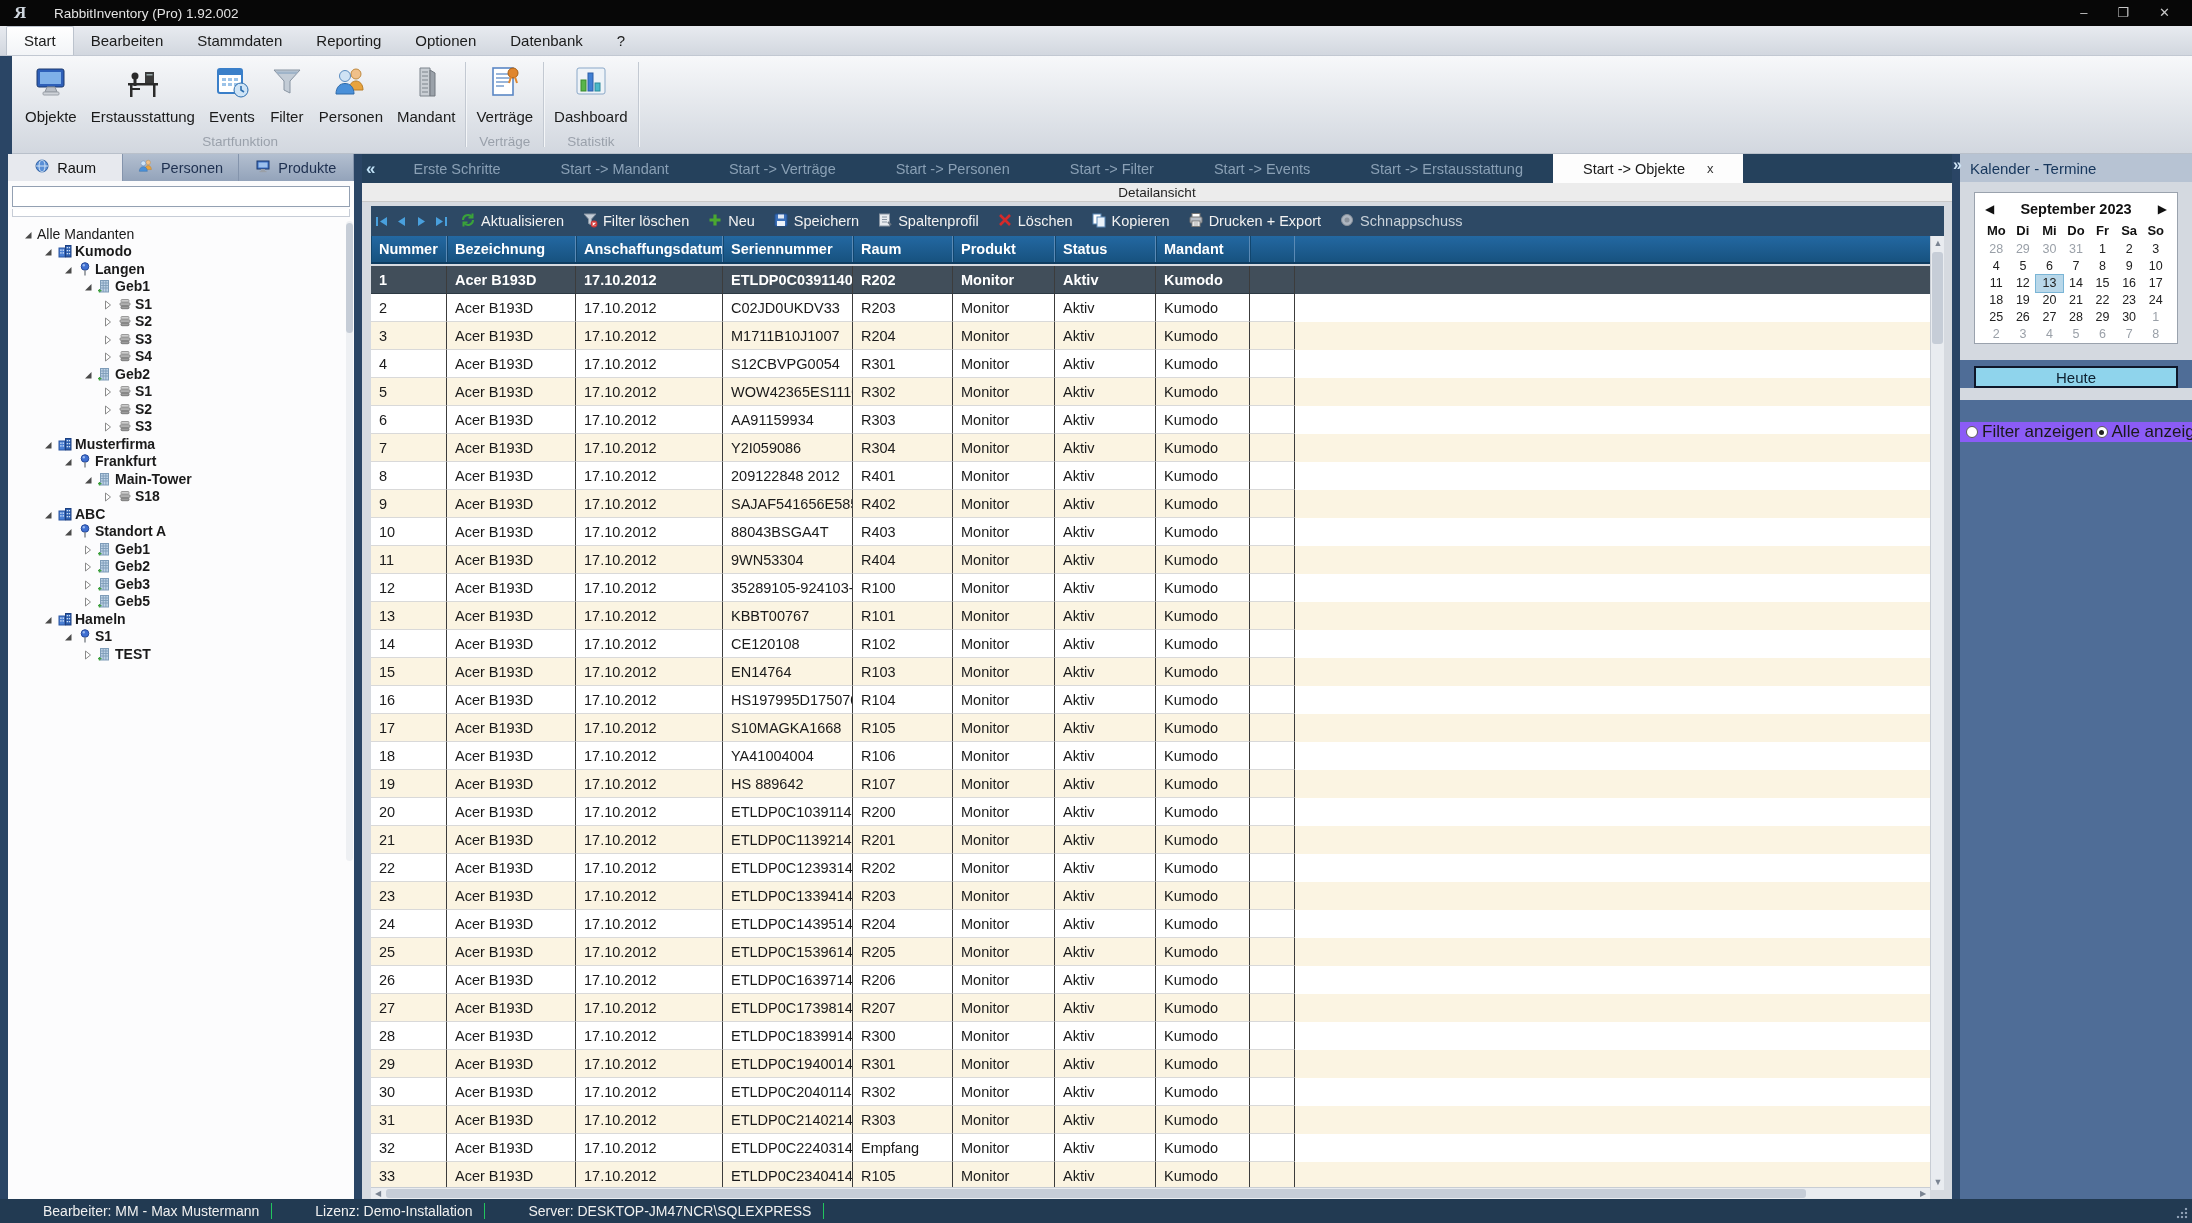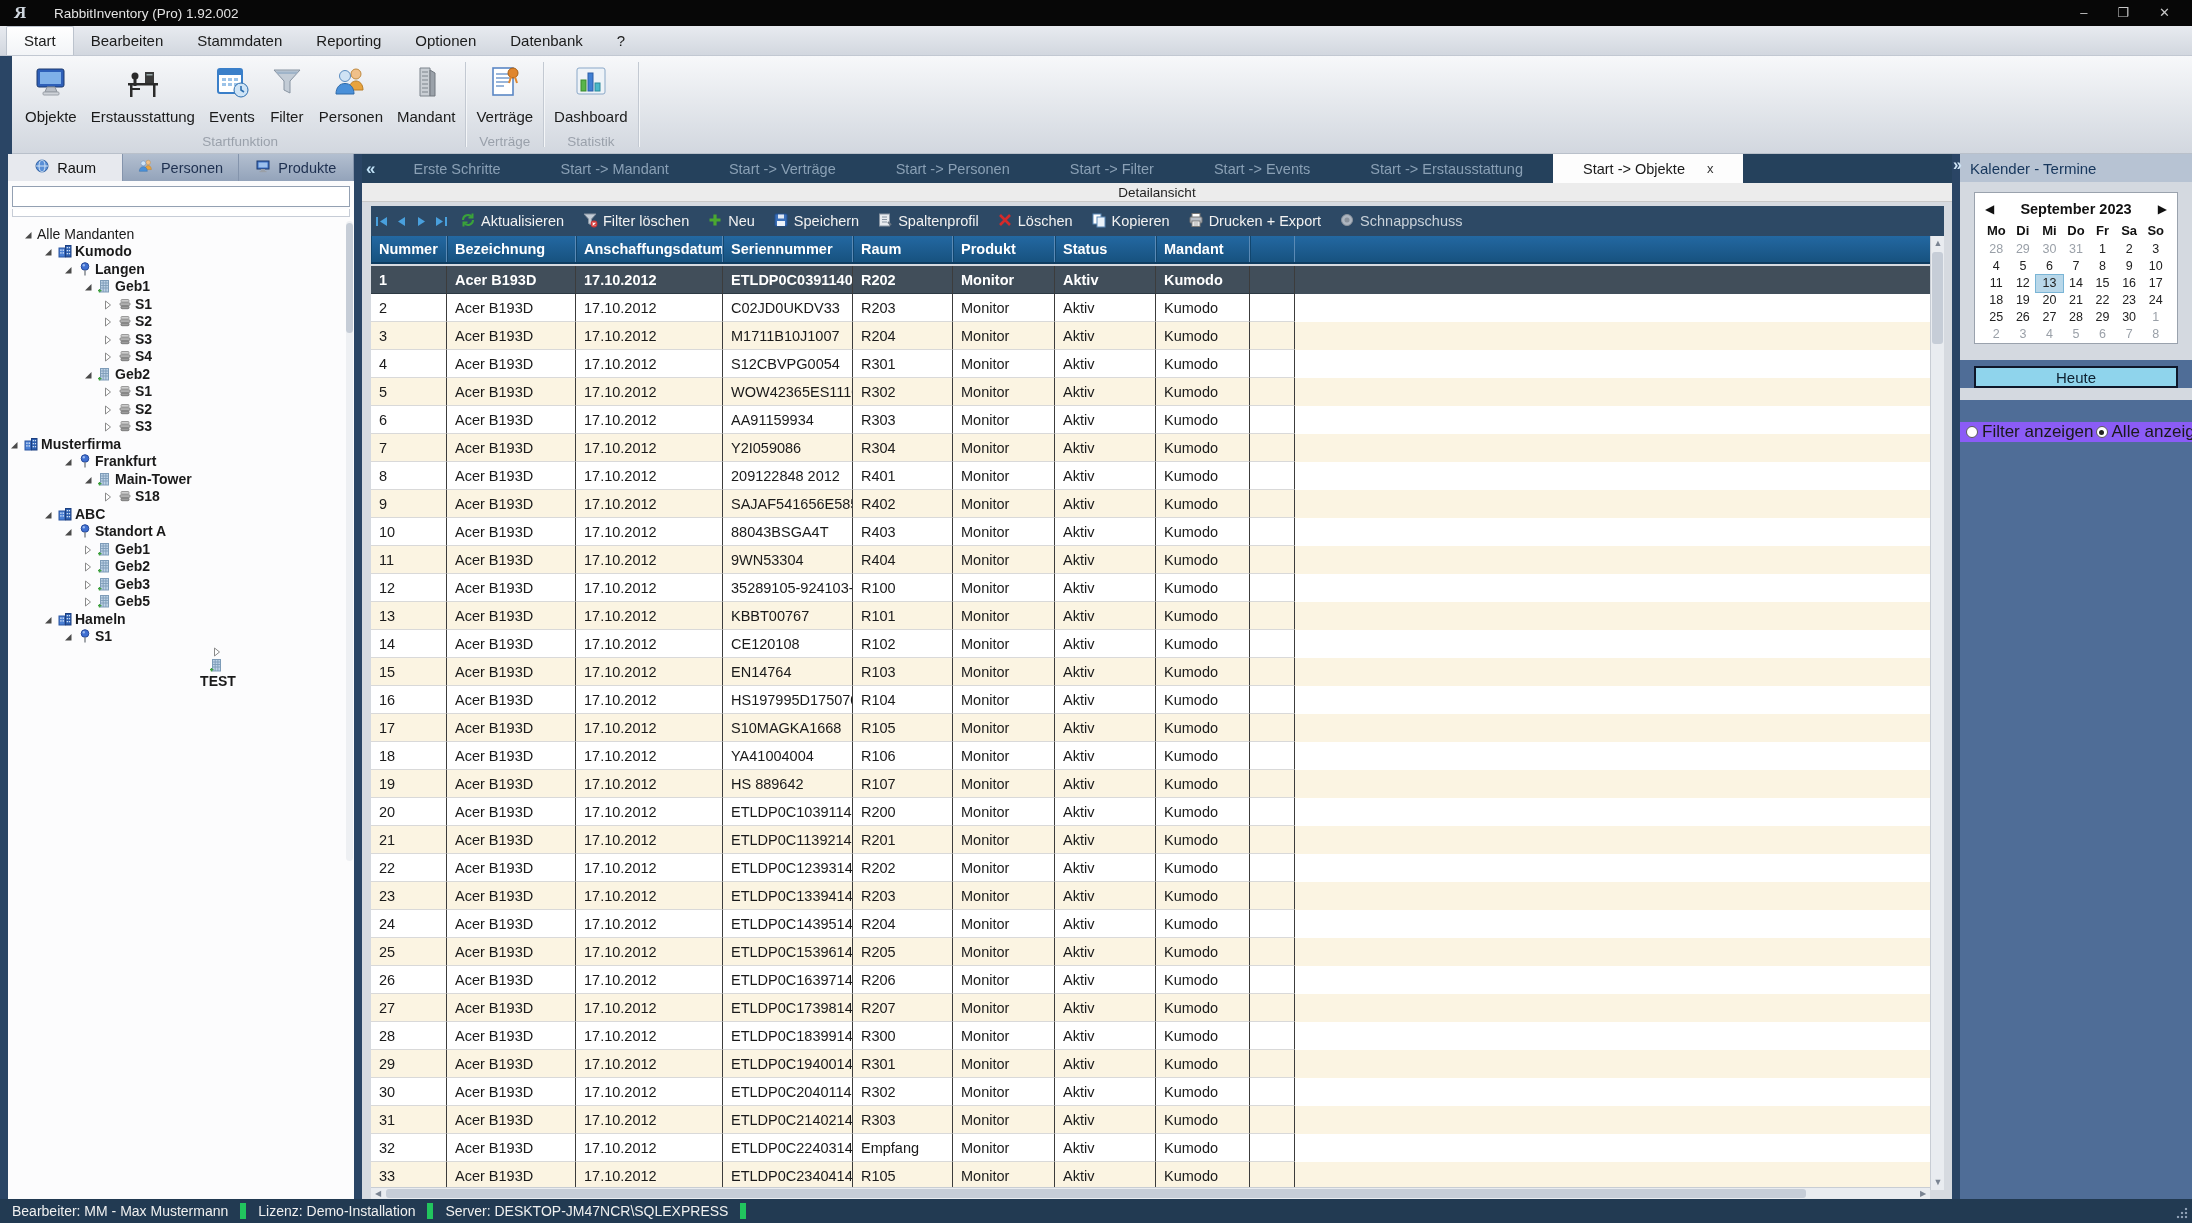--- a/index.html
+++ b/index.html
@@ -100,21 +100,21 @@
   .rp-gap { height:22px; }
   .rp-radios { height:20px; background:#8b5cf6; display:flex; align-items:center; font-size:17px; color:#1a1a1a; padding-left:6px; }
   .radio { display:flex; align-items:center; gap:4px; margin-right:2px; white-space:nowrap; }
   .radio .rdot { width:12px; height:12px; border:1px solid #5a5a5a; border-radius:50%; background:#fff; position:relative; flex:0 0 12px; }
   .radio.checked .rdot::after { content:""; position:absolute; left:2.5px; top:2.5px; width:5px; height:5px; border-radius:50%; background:#222; }
   .rp-box { margin:3px 5px 0 6px; height:772px; background:#f7f8f9; border:1px solid #98a0aa; padding:8px 0 0 14px; }
   .alt-group { display:flex; align-items:center; gap:10px; font-size:14px; color:#1a1a1a; }
   .alt-group svg { width:18px; height:18px; }
   
   .statusbar { position:absolute; left:0; top:1199px; width:100%; height:24px; background:#223a52; color:#f0f0f0; font-size:14px; display:flex; align-items:center; }
-  .status-seg { padding:0 12px; border-right:6px solid #22c55e; height:16px; line-height:16px; }
+  .status-seg { padding:0 12px; border-right:1px solid #22c55e; height:16px; line-height:16px;margin-left:31px; }
   .grip { position:absolute; right:3px; bottom:3px; width:14px; height:14px;
     background:
       radial-gradient(circle at 11px 3px, #8fa0b5 1.3px, transparent 1.6px),
       radial-gradient(circle at 7px 7px, #8fa0b5 1.3px, transparent 1.6px),
       radial-gradient(circle at 11px 7px, #8fa0b5 1.3px, transparent 1.6px),
       radial-gradient(circle at 3px 11px, #8fa0b5 1.3px, transparent 1.6px),
       radial-gradient(circle at 7px 11px, #8fa0b5 1.3px, transparent 1.6px),
       radial-gradient(circle at 11px 11px, #8fa0b5 1.3px, transparent 1.6px);
   }
 </style>
@@ -432,21 +432,21 @@
             <span class="tree-exp"><svg viewBox="0 0 12 12">
                 <path d="M3.5 2 L8.5 6 L3.5 10 z" fill="#fff" stroke="#8a8a8a"></path>
               </svg></span>
             <span class="tree-ico"><svg viewBox="0 0 16 16">
                 <rect x="4" y="3.5" width="8" height="2.6" rx="1" fill="#cdcdcd" stroke="#9a9a9a"></rect>
                 <rect x="3" y="6.8" width="10" height="2.6" rx="1" fill="#b5b5b5" stroke="#8a8a8a"></rect>
                 <rect x="4" y="10.1" width="8" height="2.6" rx="1" fill="#9d9d9d" stroke="#7a7a7a"></rect>
               </svg></span>
             <span>S3</span>
           </div>
-          <div class="tree-row bold" style="">
+          <div class="tree-row bold" style="padding-left: 34px;">
             <span class="tree-exp"><svg viewBox="0 0 12 12">
                 <path d="M9.5 3 v6.5 H3 z" fill="#4a4a4a"></path>
               </svg></span>
             <span class="tree-ico"><svg viewBox="0 0 16 16">
                 <rect x="2" y="5" width="6" height="9" fill="#4a7fd4" stroke="#2a54a0"></rect>
                 <rect x="8.5" y="2.5" width="5.5" height="11.5" fill="#2d5fb0" stroke="#1c3f80"></rect>
                 <g fill="#cfe0f6">
                   <rect x="3.2" y="6.5" width="1.4" height="1.4"></rect>
                   <rect x="5.6" y="6.5" width="1.4" height="1.4"></rect>
                   <rect x="3.2" y="9.2" width="1.4" height="1.4"></rect>
@@ -627,21 +627,21 @@
             <span class="tree-exp"><svg viewBox="0 0 12 12">
                 <path d="M9.5 3 v6.5 H3 z" fill="#4a4a4a"></path>
               </svg></span>
             <span class="tree-ico"><svg viewBox="0 0 16 16">
                 <circle cx="8" cy="5.5" r="3.8" fill="#3f6fd1" stroke="#24489a"></circle>
                 <circle cx="6.8" cy="4.3" r="1.2" fill="#9ab8ee"></circle>
                 <rect x="7.2" y="9" width="1.6" height="5.5" fill="#8a8f96"></rect>
               </svg></span>
             <span>S1</span>
           </div>
-          <div class="tree-row bold" style="padding-left: 74px; flex-direction: column;">
+          <div class="tree-row bold" style="padding-left: 74px;">
             <span class="tree-exp"><svg viewBox="0 0 12 12">
                 <path d="M3.5 2 L8.5 6 L3.5 10 z" fill="#fff" stroke="#8a8a8a"></path>
               </svg></span>
             <span class="tree-ico"><svg viewBox="0 0 16 16">
                 <rect x="3.5" y="2.5" width="8" height="11.5" fill="#bdd2e6" stroke="#7e9cb8"></rect>
                 <g stroke="#7e9cb8" stroke-width="0.9">
                   <line x1="3.5" y1="5" x2="11.5" y2="5"></line>
                   <line x1="3.5" y1="7.5" x2="11.5" y2="7.5"></line>
                   <line x1="3.5" y1="10" x2="11.5" y2="10"></line>
                   <line x1="6.2" y1="2.5" x2="6.2" y2="14"></line>

